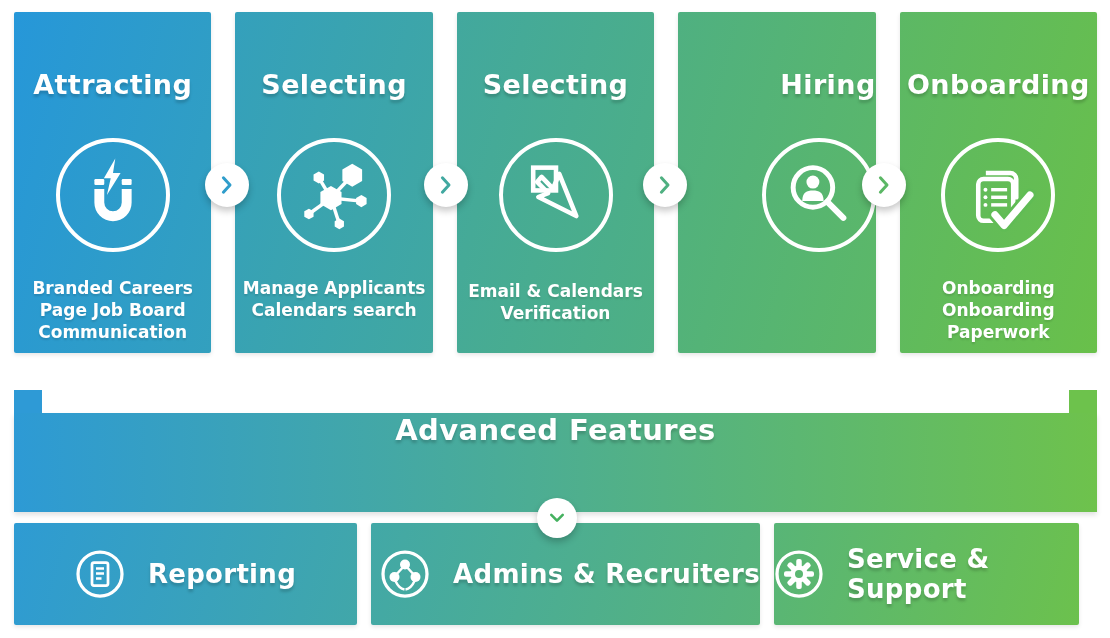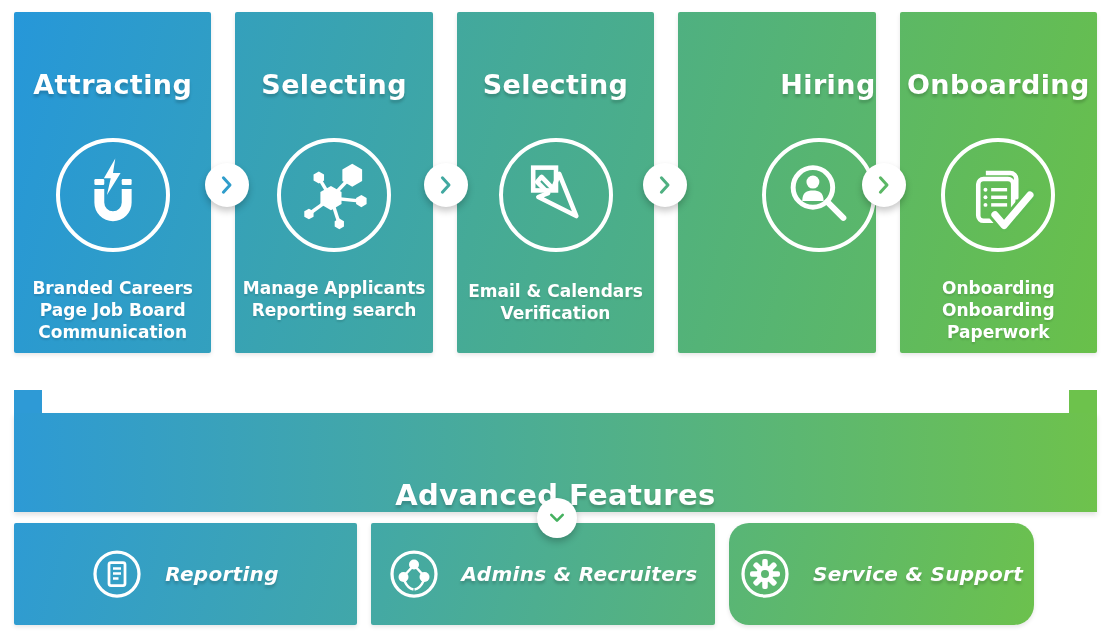--- a/index.html
+++ b/index.html
@@ -25,38 +25,38 @@
               text-shadow:0 2px 2px rgba(0,0,0,.12);}
   .desc-line:empty{display:none;}
   
   .flow-arrow{position:absolute;top:163px;width:44px;height:44px;border-radius:50%;background:#fff;
               box-shadow:0 4px 7px rgba(0,0,0,.22);display:flex;align-items:center;justify-content:center;}
   .flow-arrow svg{width:30px;height:30px;display:block;}
   .arrow-1{left:205px;} .arrow-2{left:424px;} .arrow-3{left:643px;} .arrow-4{left:862px;}
   
   .banner{position:absolute;left:14px;top:413px;width:1083px;height:99px;
           background:linear-gradient(to right,#2D9AD5,#6EC24C);
-          display:flex;align-items:flex-end;justify-content:center;
+          display:flex;align-items:flex-start;justify-content:center;
           box-shadow:0 3px 5px rgba(0,0,0,.12);}
   .banner-tab{position:absolute;top:-23px;width:28px;height:23px;}
   .banner-tab.left{left:0;background:#2E9AD6;}
   .banner-tab.right{right:0;background:#6DC24C;}
   .banner-title{font-size:29px;font-weight:800;letter-spacing:.4px;text-shadow:0 3px 3px rgba(0,0,0,.18);}
   .down-circle{position:absolute;left:537px;top:498px;width:40px;height:40px;border-radius:50%;background:#fff;
                box-shadow:0 4px 7px rgba(0,0,0,.22);display:flex;align-items:center;justify-content:center;z-index:3;}
   .down-circle svg{width:26px;height:26px;display:block;}
   
   .feature-row{position:absolute;left:14px;top:523px;height:102px;display:flex;gap:14px;}
   .feature{height:102px;border-radius:2px;display:flex;align-items:center;justify-content:center;gap:23px;
            box-shadow:0 2px 4px rgba(0,0,0,.10);}
   .feature-1{width:343px;background:linear-gradient(105deg,#2E9BD3,#41A7A9);}
-  .feature-2{width:344px;background:linear-gradient(105deg,#42A8A7,#58B479);}
-  .feature-3{width:305px;background:linear-gradient(105deg,#58B577,#6CC14D);border-radius:20px;}
+  .feature-2{width:380px;background:linear-gradient(105deg,#42A8A7,#58B479);padding-left:9px;}
+  .feature-3{width:305px;background:linear-gradient(105deg,#58B577,#6CC14D);}
   .feature svg{width:50px;height:50px;display:block;flex:none;}
-  .feature-label{font-size:20px;font-weight:800;letter-spacing:.3px;text-shadow:0 3px 3px rgba(0,0,0,.18);font-style:italic;}
+  .feature-label{font-size:26px;font-weight:800;letter-spacing:.3px;text-shadow:0 3px 3px rgba(0,0,0,.18);}
 </style>
 </head>
 <body>
 
 <div id="canvas">
 
   <div class="stage-row">
 
     <div class="stage stage-1">
       <div class="stage-title">Attracting</div>
@@ -91,21 +91,21 @@
             <polygon points="74,39 61,31.5 61,16.5 74,9 87,16.5 87,31.5"></polygon>
             <polygon points="30,35 23.1,31 23.1,23 30,19 36.9,23 36.9,31"></polygon>
             <polygon points="86,66 79.1,62 79.1,54 86,50 92.9,54 92.9,62"></polygon>
             <polygon points="17,82 10.9,78.5 10.9,71.5 17,68 23.1,71.5 23.1,78.5"></polygon>
             <polygon points="57,95 50.9,91.5 50.9,84.5 57,81 63.1,84.5 63.1,91.5"></polygon>
           </g>
         </svg>
       </div>
       <div class="stage-desc">
         <div class="desc-line">Manage Applicants</div>
-        <div class="desc-line">Reporting search</div>
+        <div class="desc-line">Calendars search</div>
 
       </div>
     </div>
 
     <div class="stage stage-3">
       <div class="stage-icon-ring" style="order:2;">
         <svg viewBox="0 0 100 100">
           <rect x="20" y="14" width="30" height="30" fill="none" stroke="#fff" stroke-width="6"></rect>
           <g transform="translate(-6,-8) rotate(158 52 55)">
             <polygon points="35,15 35,75 50,60 58,80 66,76 58,57 72,57" fill="none" stroke="#fff" stroke-width="6" stroke-linejoin="round"></polygon>

